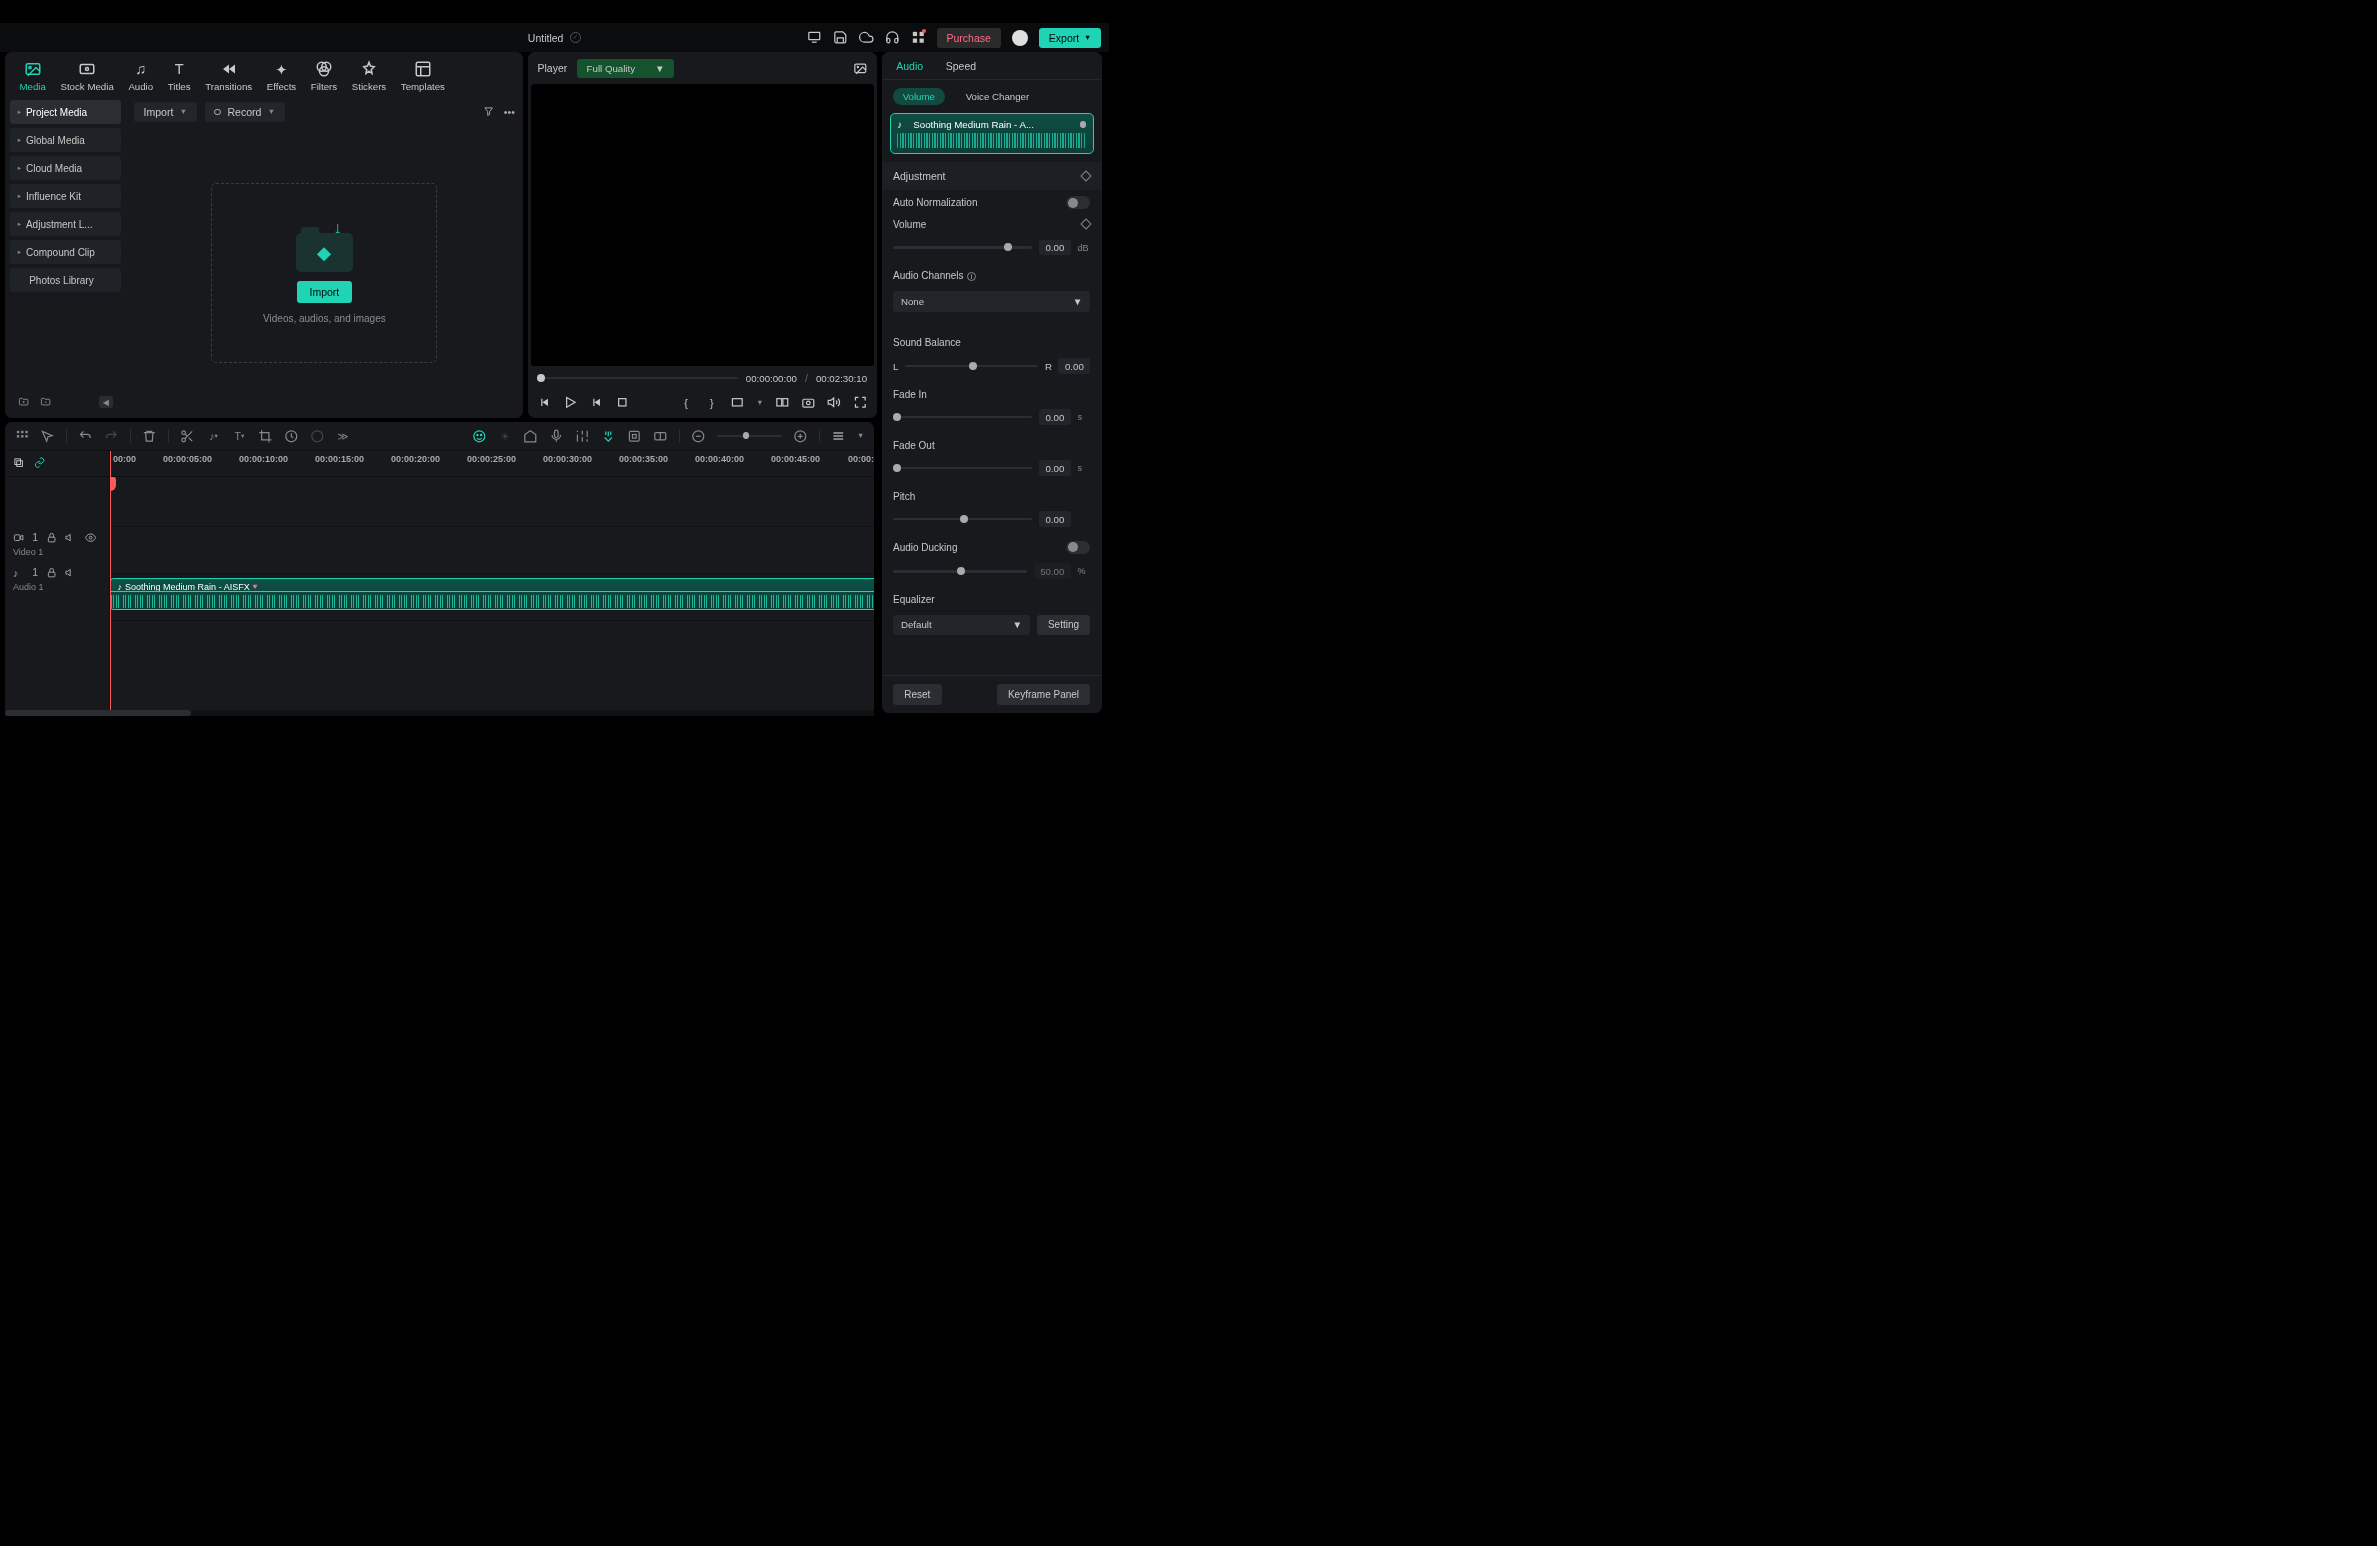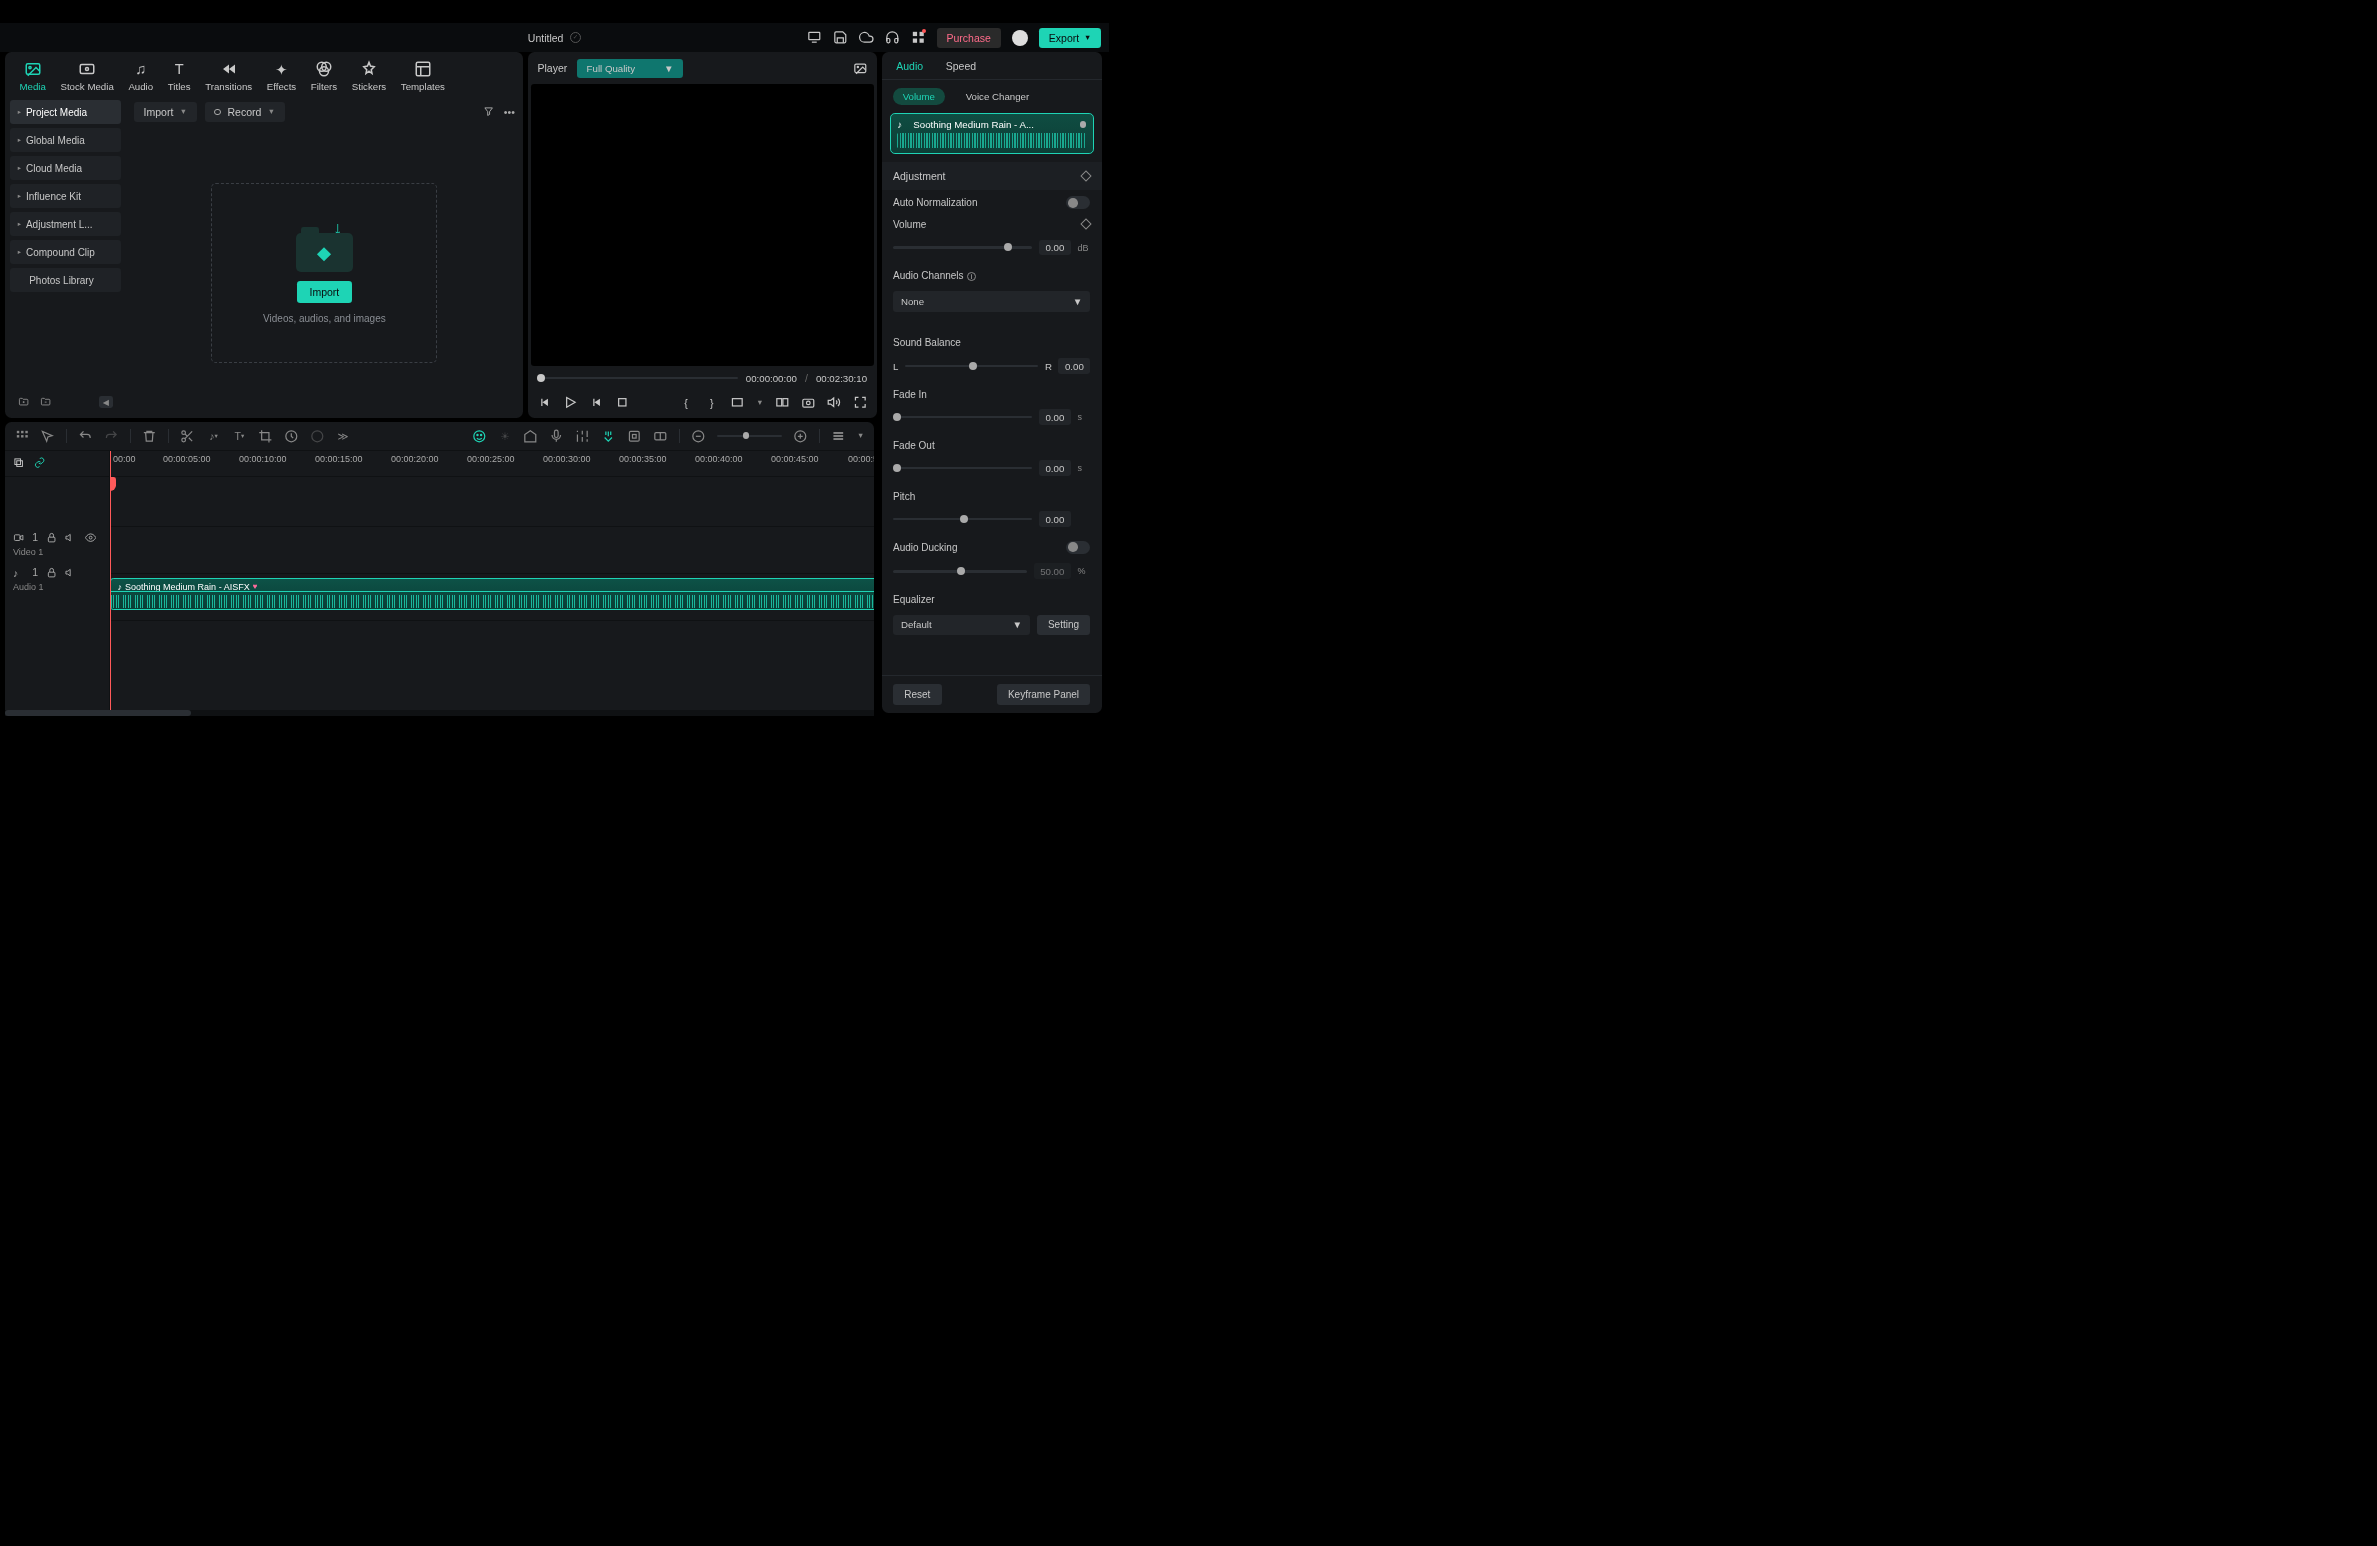--- a/index.html
+++ b/index.html
@@ -48,21 +48,21 @@
 .dz-folder { width:57px; height:39px; background:#1a3330; border-radius:4.9px; position:absolute; bottom:0; left:4px;}
 .dz-folder::before { content:""; position:absolute; top:-5.7px; left:4.9px; width:18px; height:8px; background:#1a3330; border-radius:2.4px 2.4px 0 0;}
 .dz-logo { position:absolute; left:50%; top:55%; transform:translate(-50%,-50%) rotate(45deg); width:9.7px; height:9.7px; background:#1ed4b5;}
 .dz-arrow { position:absolute; top:-4.9px; right:14.6px; color:#1ed4b5; font-size:18px;}
 .dz-import { background:#1ed4b5; color:#0a0c0e; padding:4.9px 13px; border-radius:3.2px; cursor:pointer; font-weight:500; font-size:10.5px;}
 .dz-hint { color:#8a8e94; font-size:10px;}
 
 
 .player { width:349px; height:366px; display:flex; flex-direction:column; }
 .player-head { display:flex; align-items:center; gap:9.7px; padding:6.5px 9.7px;}
-.quality-dd { background:#0f766e; padding:4px 9.7px; border-radius:3.2px; display:flex; align-items:center; gap:29px; cursor:pointer; font-size:9.7px;}
+.quality-dd { background:#14532d; padding:4px 9.7px; border-radius:3.2px; display:flex; align-items:center; gap:20px; cursor:pointer; font-size:9.7px;}
 .player-head .spacer { flex:1;}
 .viewport { flex:1; background:#000; margin:0 3.2px; border-radius:3.2px;}
 .player-scrub { display:flex; align-items:center; gap:8px; padding:6.5px 9.7px;}
 .scrub-track { flex:1; height:2.4px; background:#2a2e33; border-radius:1.6px; position:relative;}
 .scrub-thumb { width:8px;height:8px;background:#c8c8c8;border-radius:50%;position:absolute;left:0;top:-3.2px;}
 .time-disp { font-size:9.7px; color:#c8c8c8;}
 .time-sep { color:#666;}
 .player-ctrls { display:flex; align-items:center; gap:11.3px; padding:4.9px 9.7px 8px;}
 .player-ctrls .gap { flex:1;}
 .pc-ico { width:14.6px;height:14.6px;display:flex;align-items:center;justify-content:center;cursor:pointer;color:#c8c8c8;}
@@ -107,21 +107,21 @@
 .zoom-slider .thumb { width:6.5px;height:6.5px;background:#aaa;border-radius:50%;position:absolute;top:-2.4px;left:40%;}
 .tl-body { display:flex; flex:1; min-height:0; position:relative;}
 .tl-left { width:105px; border-right:0.8px solid #0f1113; display:flex; flex-direction:column;}
 .tl-left-head { height:26px; display:flex; align-items:center; gap:9.7px; padding:0 8px; border-bottom:0.8px solid #0f1113;}
 .tl-left-head .link { color:#1ed4b5;}
 .track-head { display:flex; flex-direction:column; padding:4.9px 8px; gap:3.2px;}
 .track-head .row { display:flex; align-items:center; gap:8px; color:#aaa;}
 .track-head .label { font-size:9px; color:#888;}
 .tl-right { flex:1; position:relative; overflow:hidden;}
 .ruler { height:26px; border-bottom:0.8px solid #0f1113; display:flex; position:relative;}
-.ruler .tick { position:absolute; top:3.2px; font-size:9px; color:#aaa;}
+.ruler .tick { position:absolute; top:3.2px; font-size:9px; color:#aaa;font-weight:bold;}
 .playhead { position:absolute; left:0; top:0; bottom:0; width:0.8px; background:#ff5a5a; z-index:5;}
 .playhead::before { content:""; position:absolute; top:26px; left:-5.7px; width:11.3px; height:14.6px; background:#ff5a5a; border-radius:2.4px 2.4px 5.7px 5.7px;}
 .tracks-area { position:relative;}
 .track-row { height:47px; position:relative; border-bottom:0.8px solid #0f1113;}
 .audio-clip { position:absolute; left:0; top:4.9px; height:32px; right:-243px; background:linear-gradient(#0d5247,#0a3d35); border:0.8px solid #1ed4b5; border-radius:3.2px; overflow:hidden;}
 .audio-clip .label { position:absolute; top:2.4px; left:6.5px; font-size:9px; color:#fff; display:flex; align-items:center; gap:3.2px;}
 .audio-clip .heart { color:#ff6b9d; font-size:8px;}
 .audio-clip .wave { position:absolute; bottom:1.6px; left:0; right:0; height:13px; background:repeating-linear-gradient(90deg,#1ed4b5 0 0.8px, transparent 0.8px 2.4px); opacity:.8;}
 .audio-clip .line { position:absolute; top:11.3px; left:0; right:0; height:0.8px; background:#1ed4b5;}
 .tl-scrollbar { height:6.5px; background:#0f1113; position:relative;}

